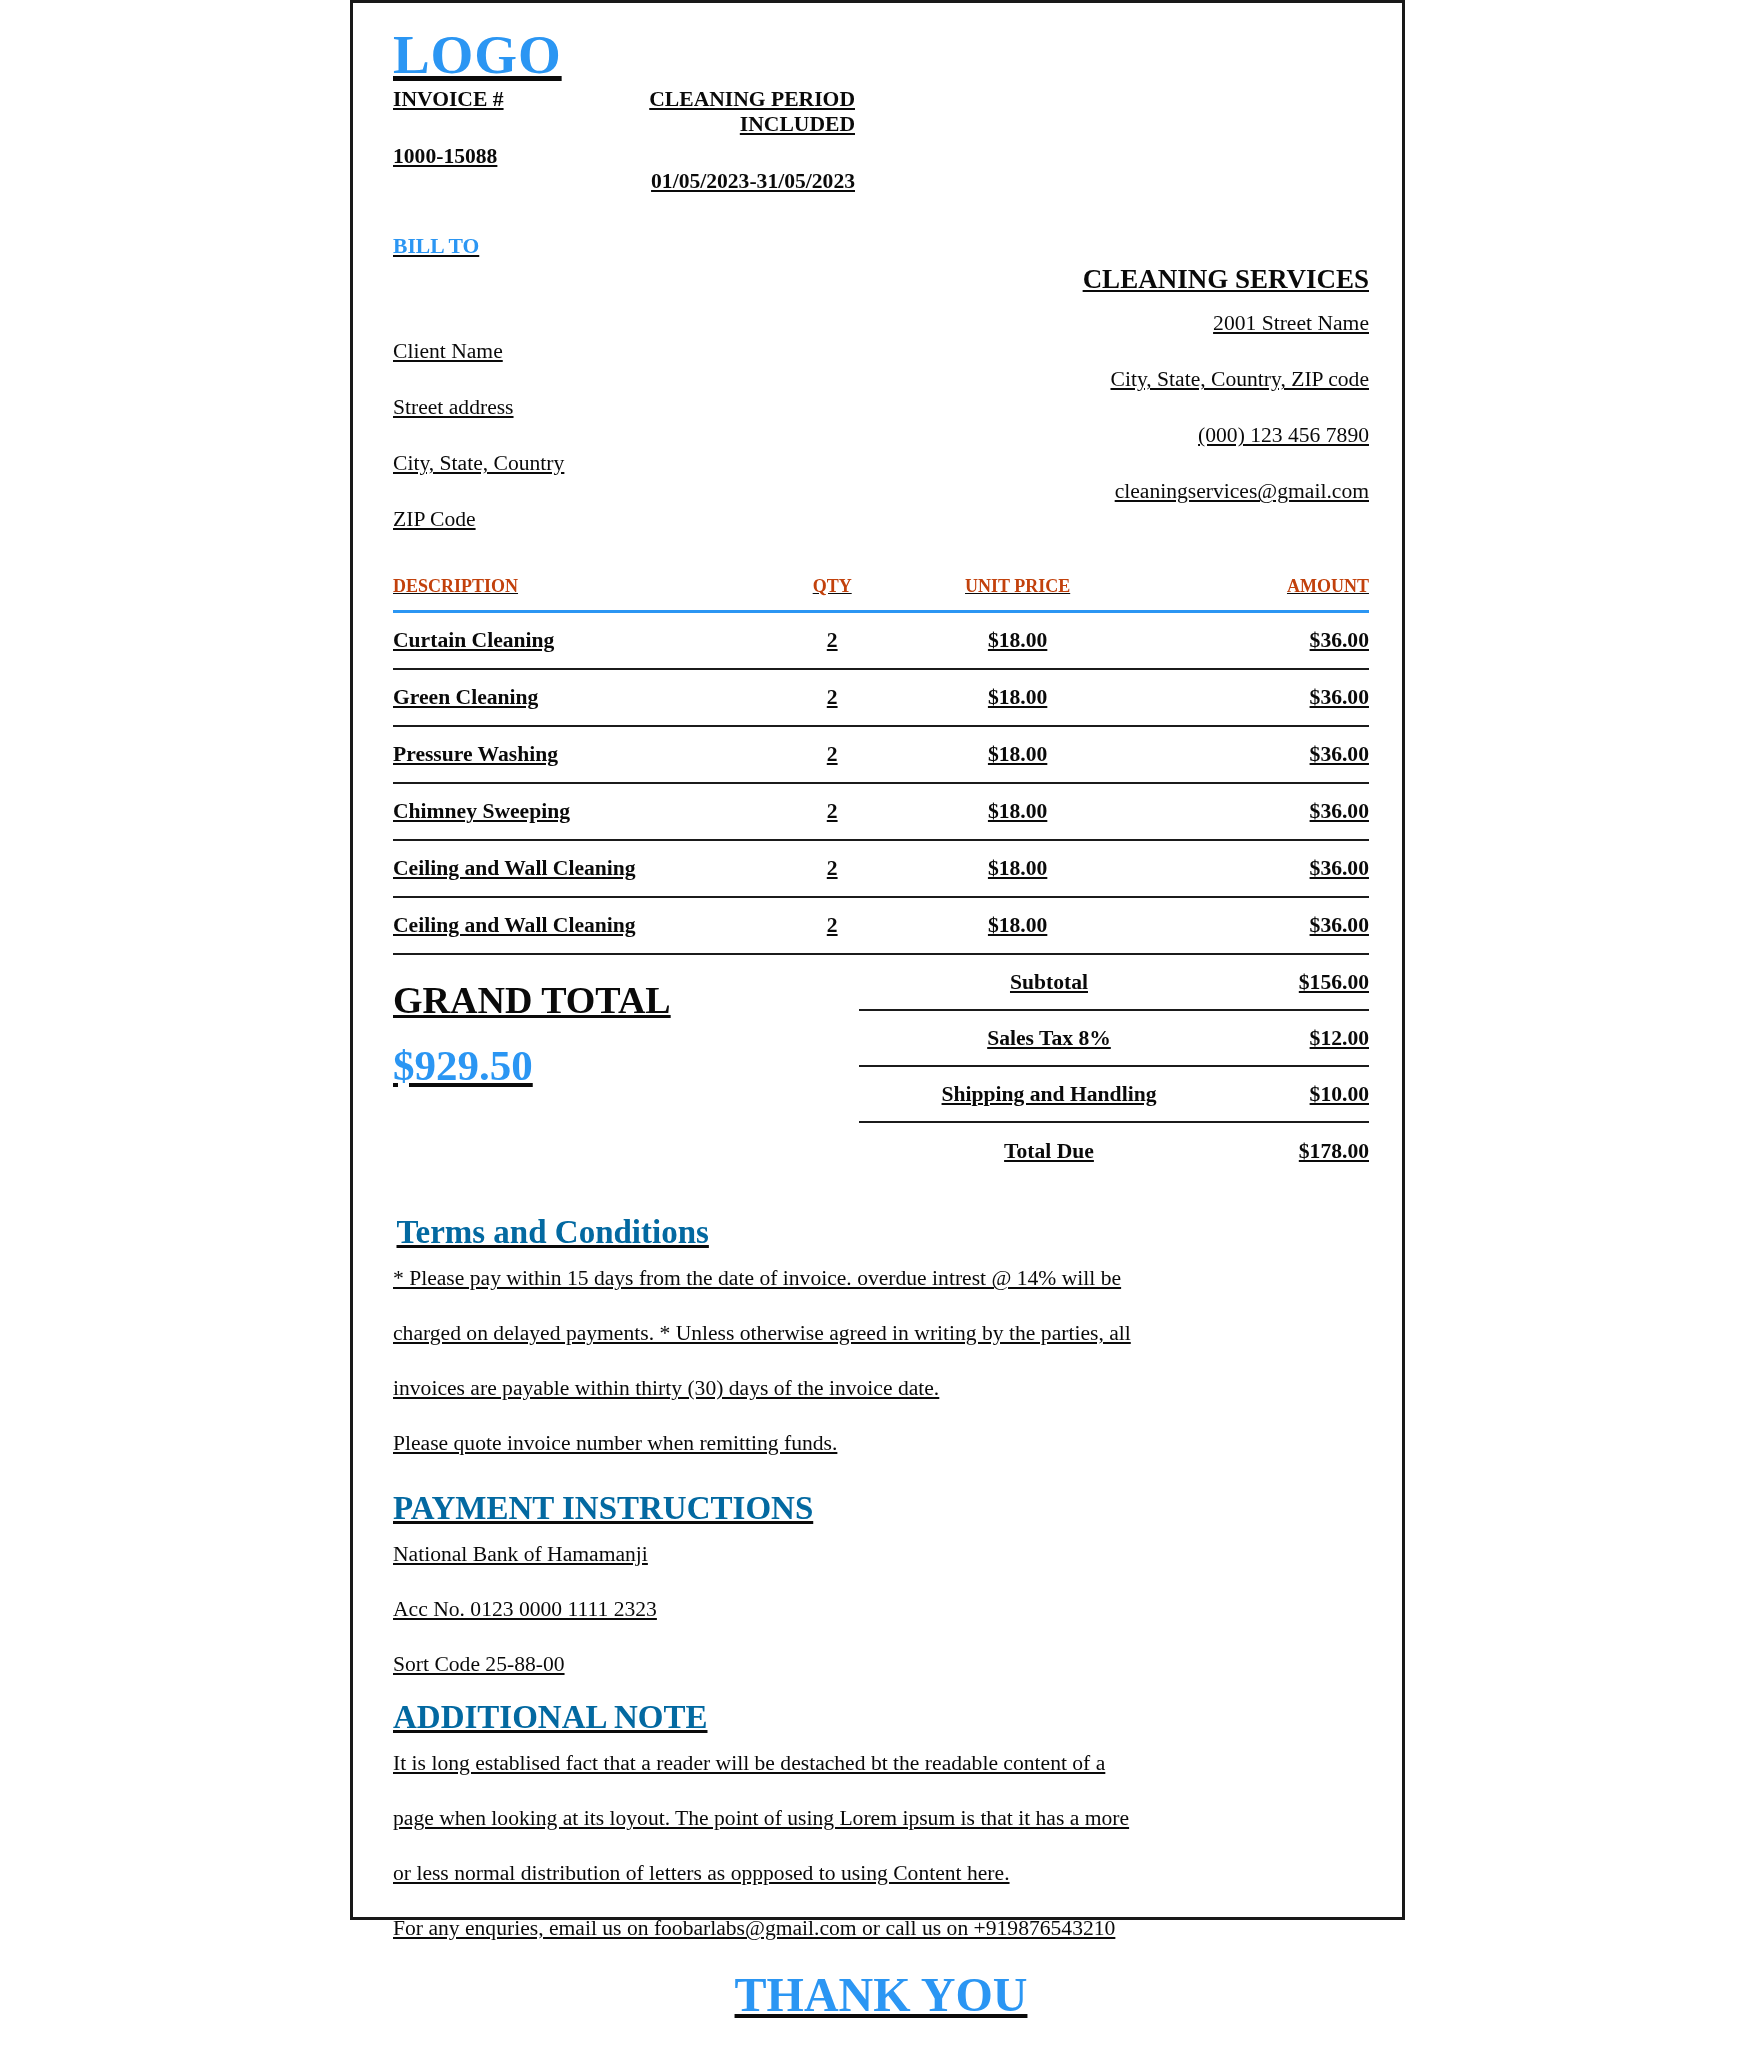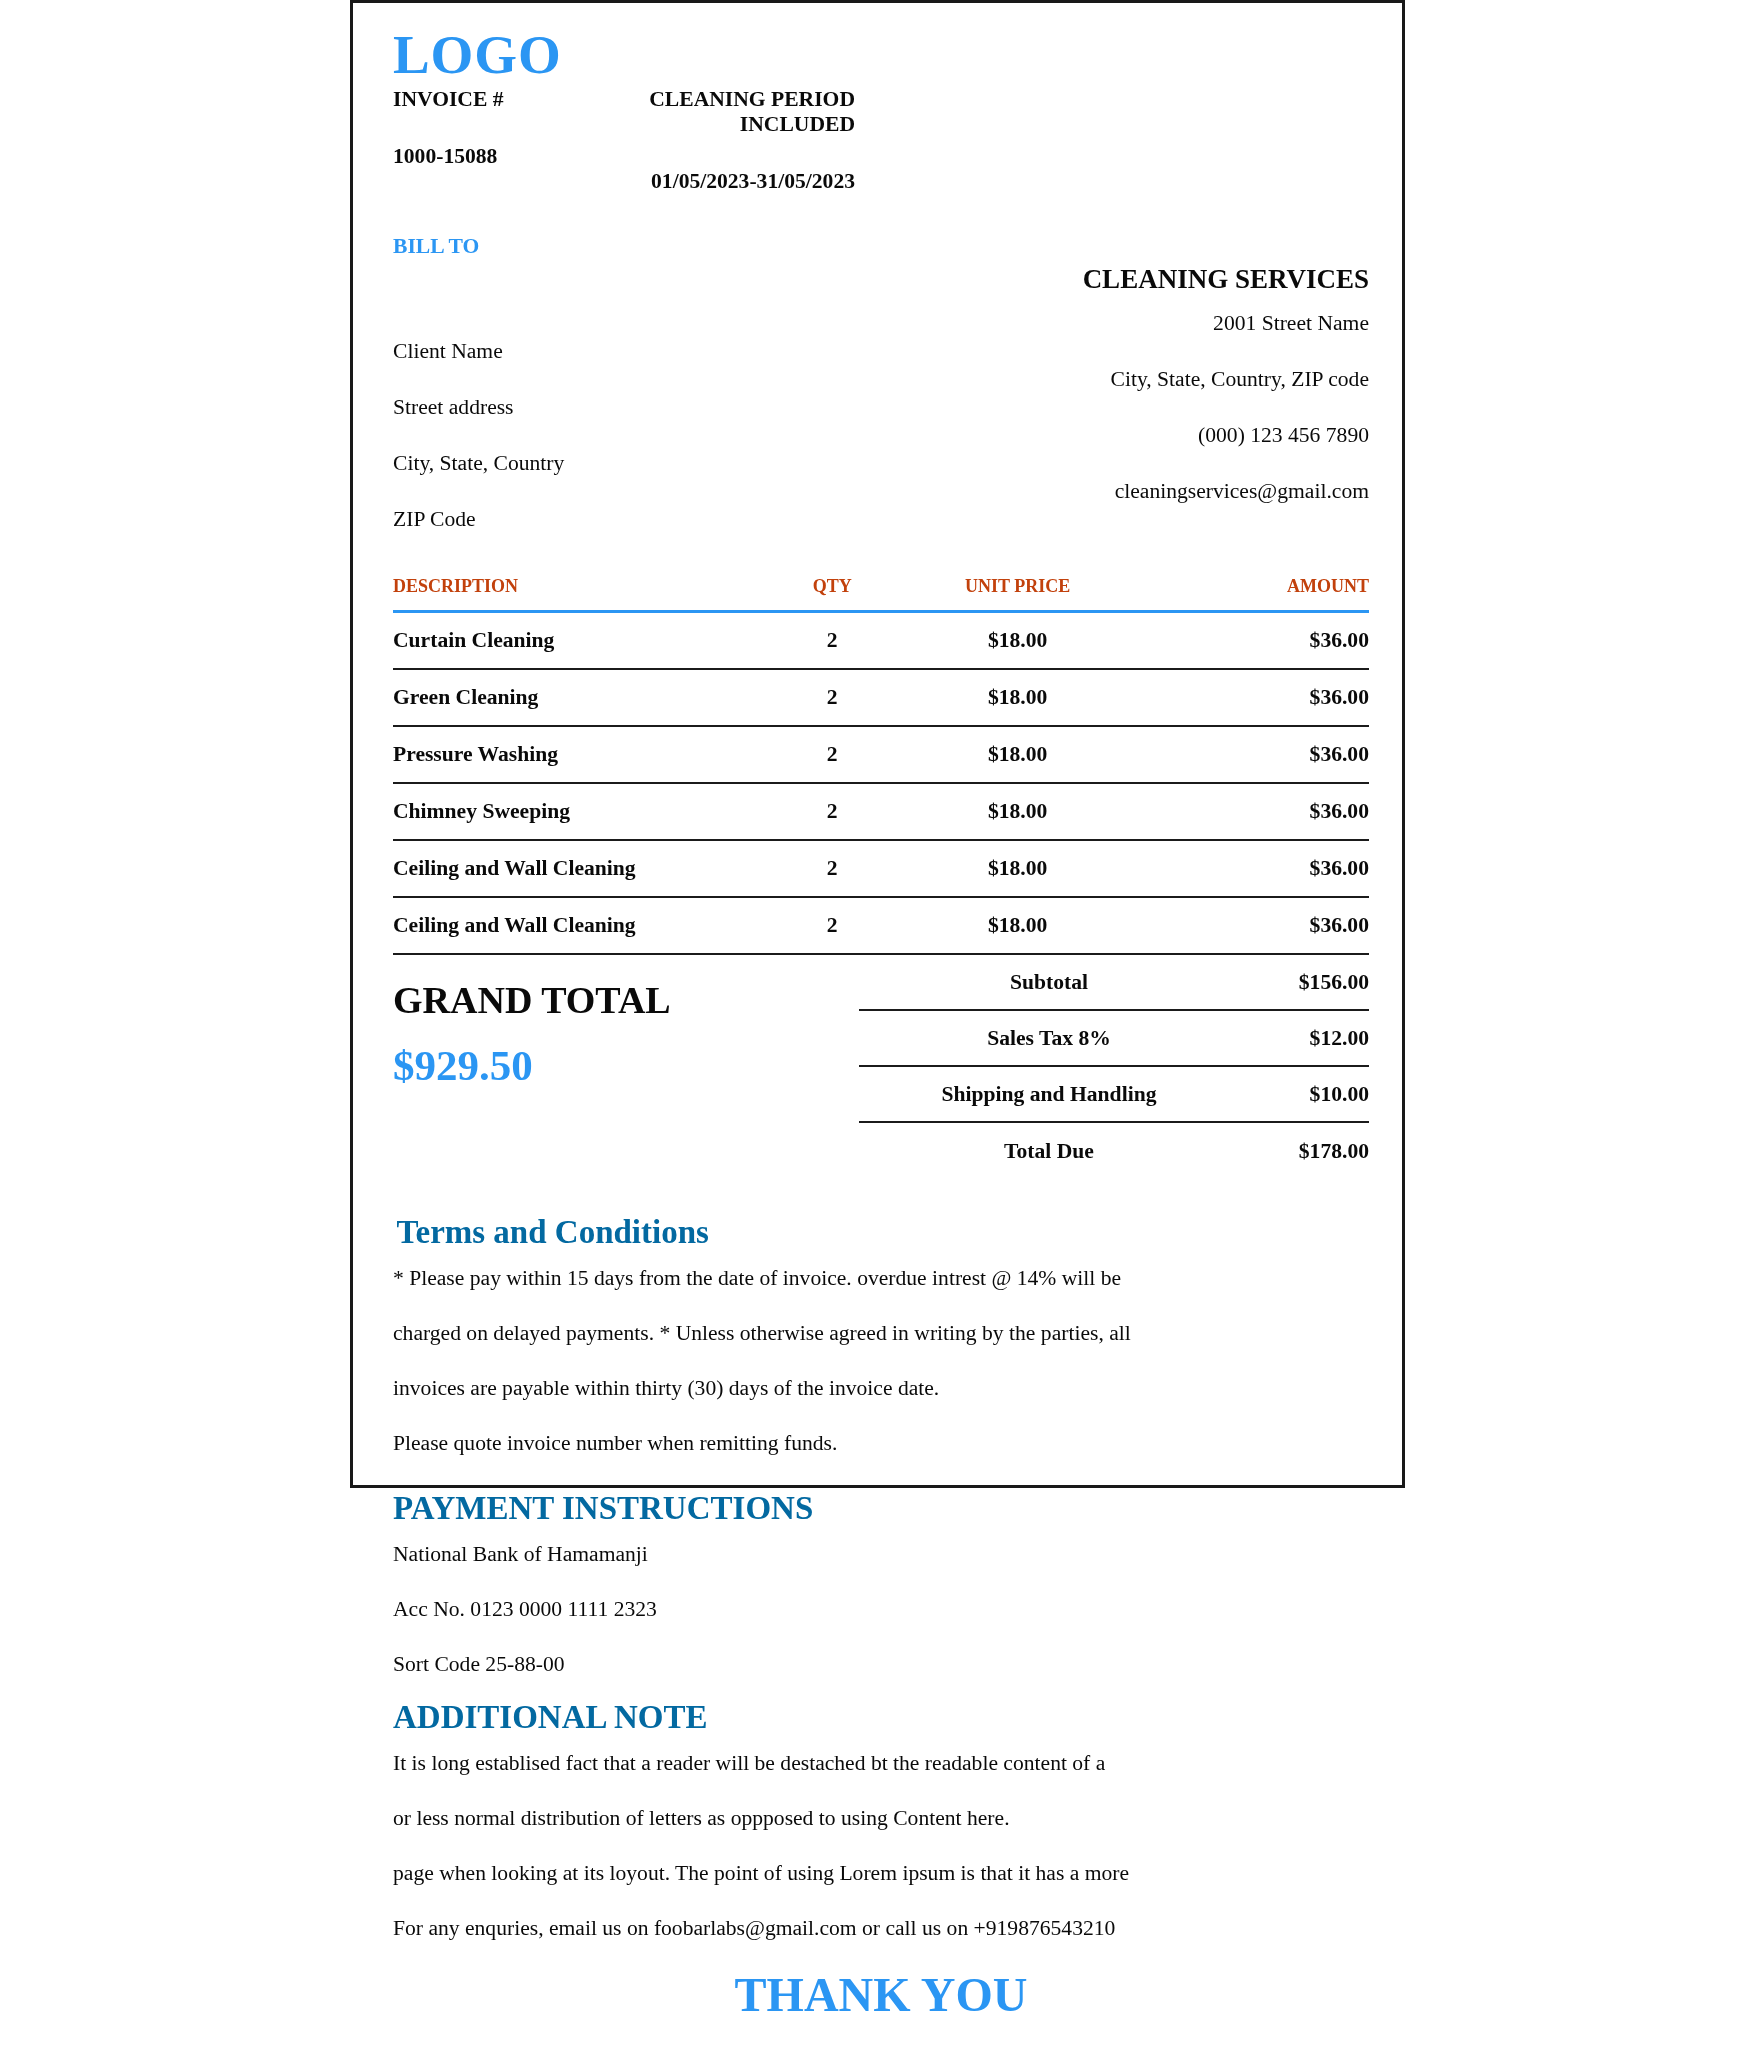--- a/index.html
+++ b/index.html
@@ -4,24 +4,25 @@
 <style>
   * { margin:0; padding:0; box-sizing:border-box; }
   html,body { background:#ffffff; }
   body {
     width:1757px; height:2068px;
     font-family:"Liberation Serif","DejaVu Serif",serif;
     color:#0a0a0a; position:relative; overflow:hidden;
   }
   .page {
     position:absolute; left:350px; top:0;
-    width:1055px; height:1488px;
+    width:1055px; height:1920px;
     border:3.5px solid #181818;
     background:#ffffff;
     padding:22.5px 33px 0 40px;
+    text-decoration:underline;
   }
 
   .logo { font-size:55px; font-weight:bold; color:#2b96f3; line-height:1.05; letter-spacing:0.9px; }
 
   .hdr-grid { display:grid; grid-template-columns:177px 285px 1fr; margin-top:4px; }
   .hdr-col.center { text-align:center; }
   .hdr-col.right  { text-align:right; }
   .hdr-label { font-size:21.6px; font-weight:bold; }
   .hdr-value { font-size:21.6px; font-weight:bold; margin-top:32px; }
 
@@ -179,21 +180,21 @@
   <div class="sec-heading pay-heading">PAYMENT INSTRUCTIONS</div>
   <div>
     <div class="body-line">National Bank of Hamamanji</div>
     <div class="body-line">Acc No. 0123 0000 1111 2323</div>
     <div class="body-line">Sort Code 25-88-00</div>
   </div>
 
   <div class="sec-heading note-heading">ADDITIONAL NOTE</div>
   <div>
     <div class="body-line">It is long establised fact that a reader will be destached bt the readable content of a</div>
+    <div class="body-line">page when looking at its loyout. The point of using Lorem ipsum is that it has a more</div>
     <div class="body-line">or less normal distribution of letters as oppposed to using Content here.</div>
-    <div class="body-line">page when looking at its loyout. The point of using Lorem ipsum is that it has a more</div>
     <div class="body-line">For any enquries, email us on foobarlabs@gmail.com or call us on +919876543210</div>
   </div>
 
   <div class="thankyou">THANK YOU</div>
 
 </div>
 
 
 </body></html>

